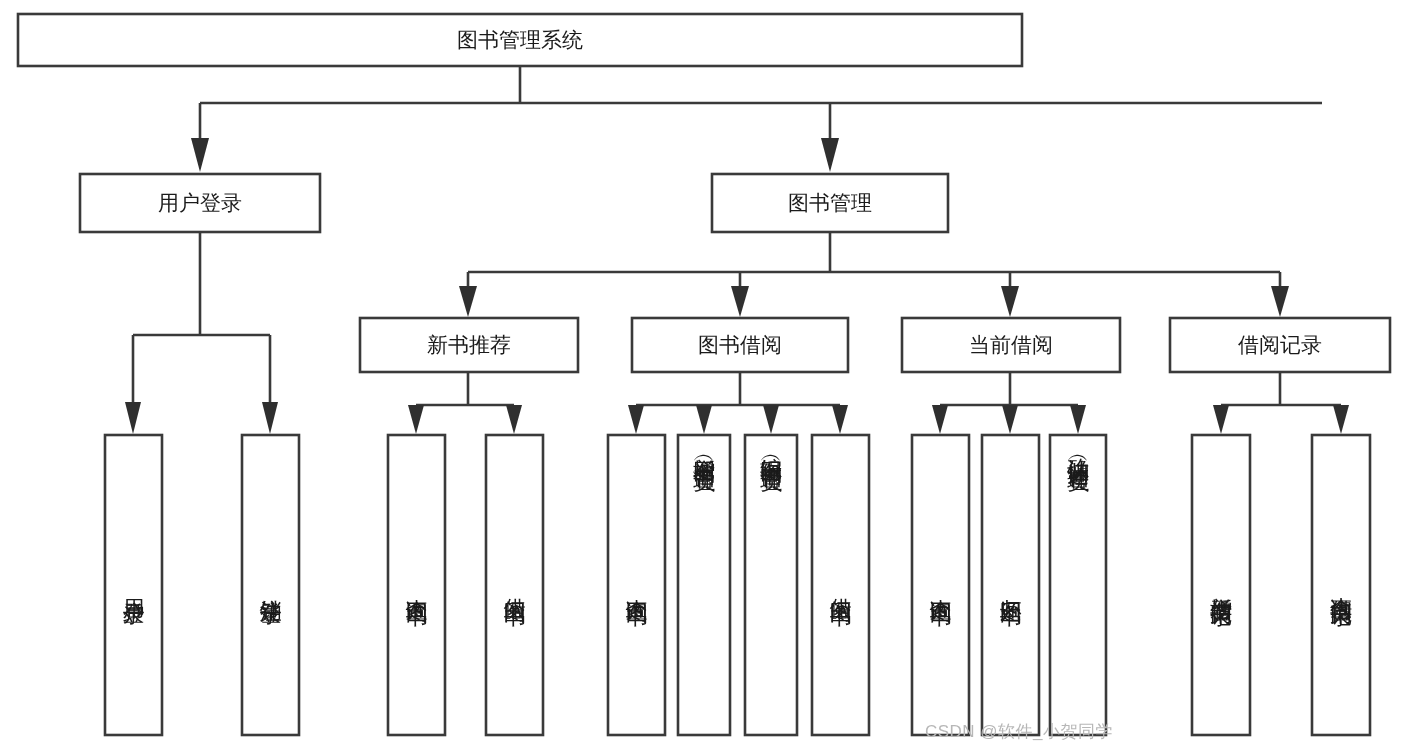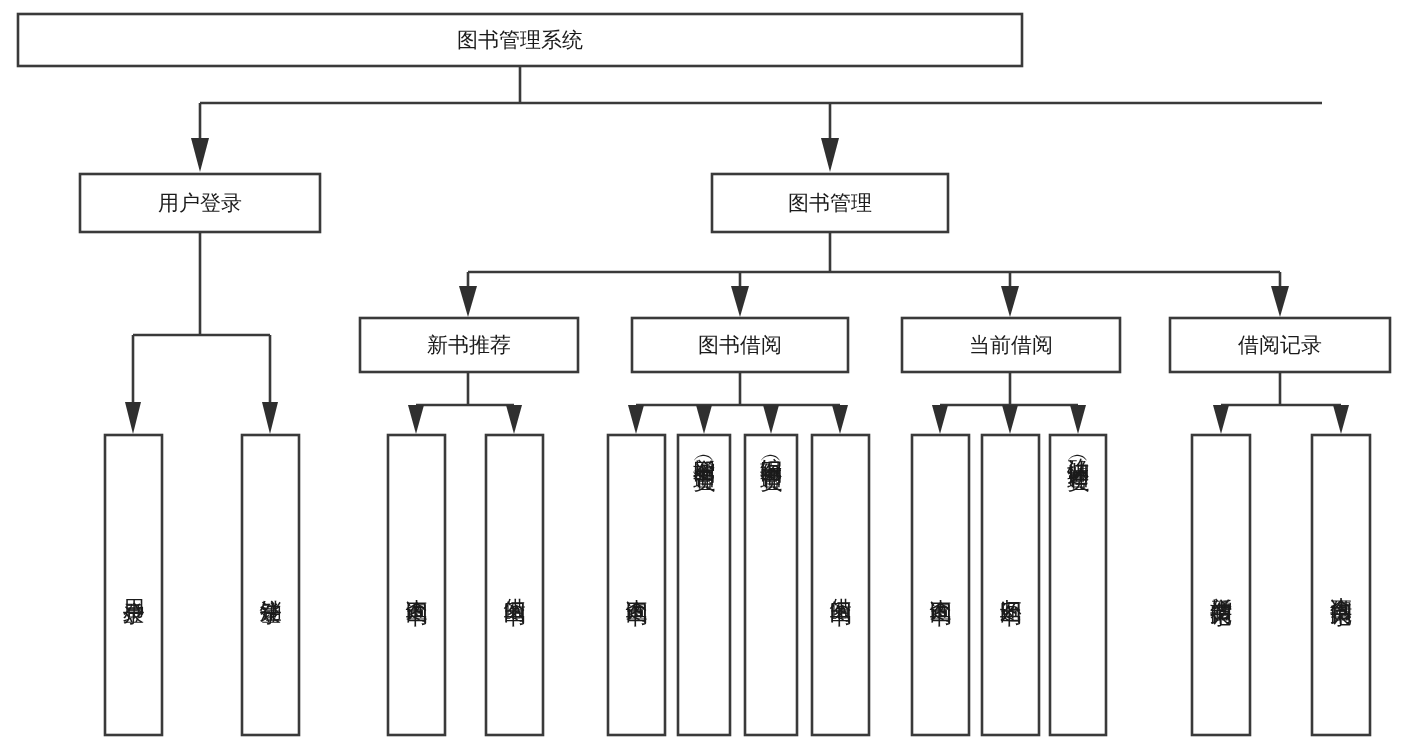--- a/index.html
+++ b/index.html
@@ -240,13 +240,14 @@
     <div class="vlabel">确认归还（管理员）</div>
   </div>
 
   <div class="vlabel-wrap" style="left:1192px; top:435px; width:58px; height:300px;">
     <div class="vlabel">新增借阅记录</div>
   </div>
   <div class="vlabel-wrap" style="left:1312px; top:435px; width:58px; height:300px;">
     <div class="vlabel">查询借阅记录</div>
   </div>
 
+  <div class="watermark">CSDN @软件_小贺同学</div>
 </div>
 
 </body></html>

